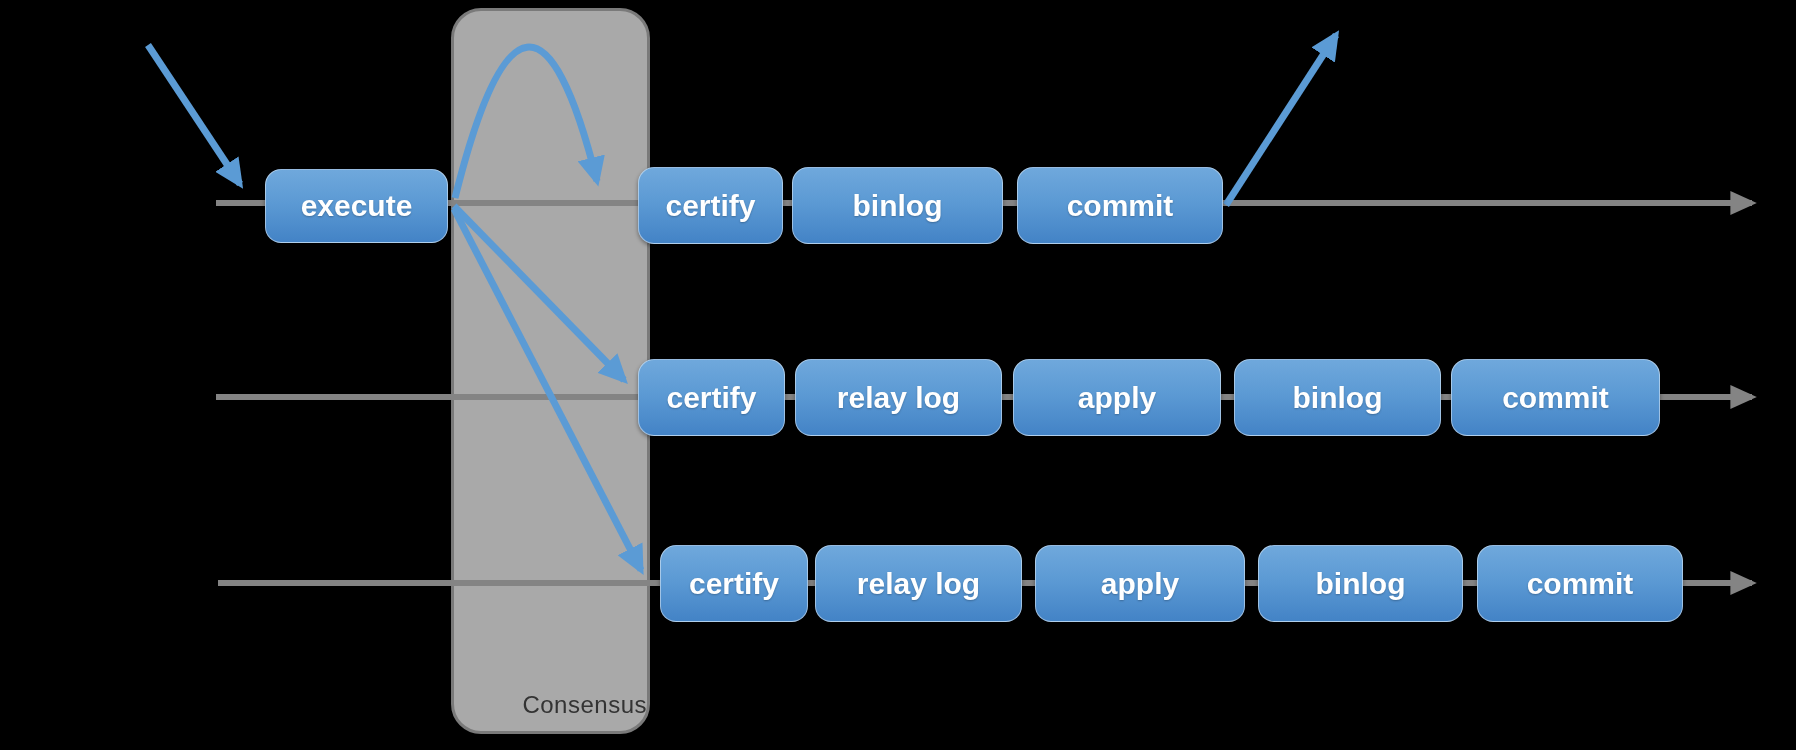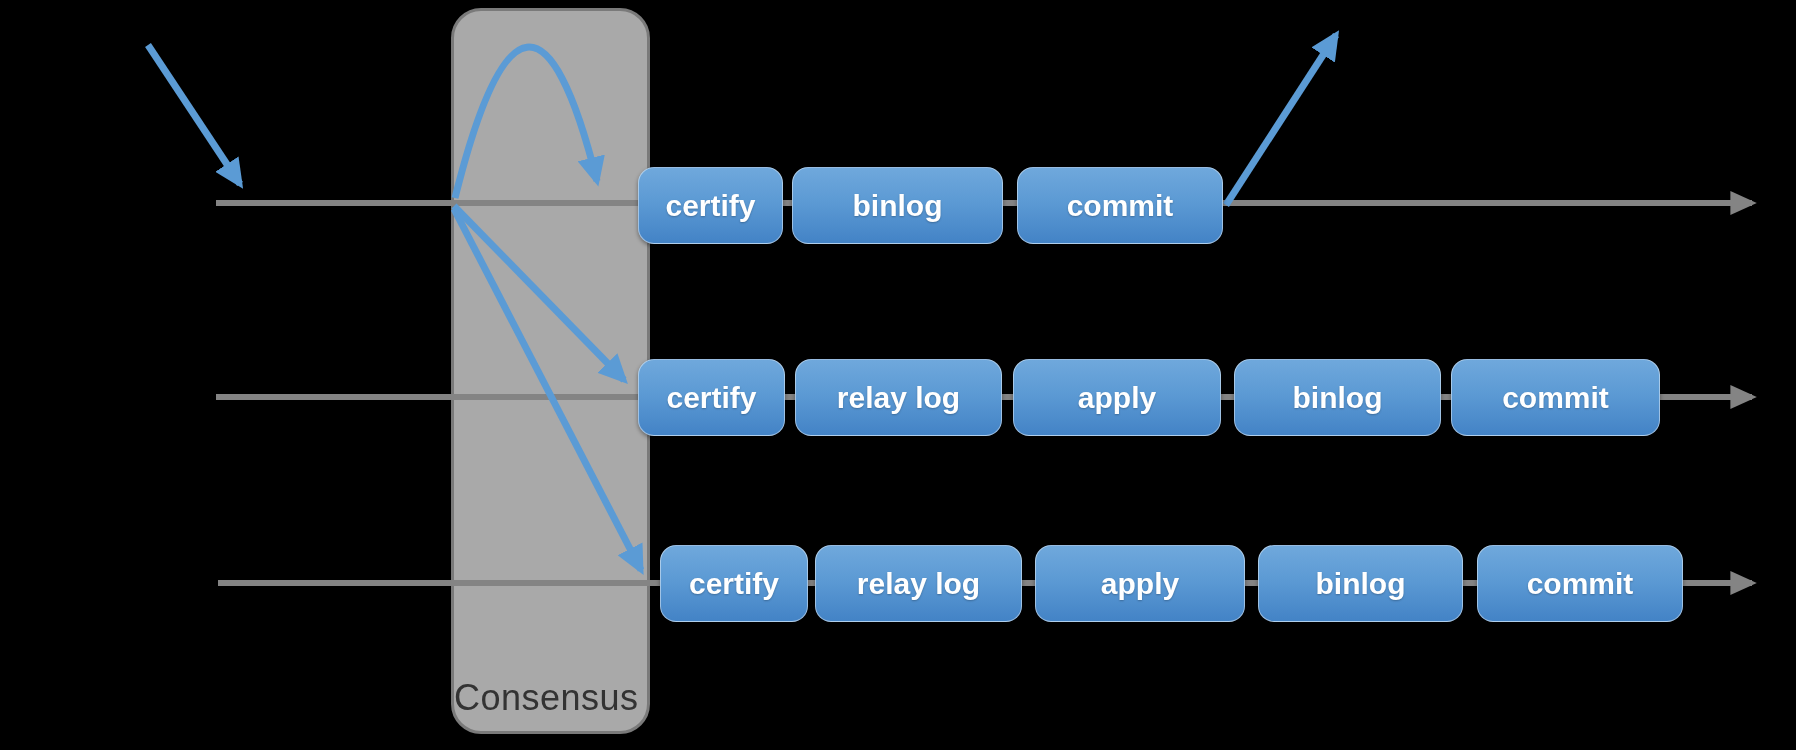--- a/index.html
+++ b/index.html
@@ -12,22 +12,22 @@
     position:relative;width:1796px;height:750px;background:var(--background);
     overflow:hidden;font-family:"Liberation Sans",sans-serif;
   }
   #consensus-box{
     position:absolute;left:451px;top:8px;width:199px;height:726px;
     background:var(--consensus-fill);
     border:3px solid var(--consensus-border);
     border-radius:30px;box-sizing:border-box;z-index:1;
   }
   #consensus-label{
-    position:absolute;bottom:12px;left:0;width:100%;text-align:left;
-    font-size:36px;font-weight:400;color:var(--consensus-text);
+    position:absolute;bottom:12px;left:0;width:100%;text-align:right;
+    font-size:24px;font-weight:400;color:var(--consensus-text);
     letter-spacing:0.5px;
   }
   #arrow-layer{position:absolute;left:0;top:0;z-index:2;}
   .gray-line{stroke:var(--line-gray);stroke-width:6;fill:none;}
   .blue-arrow{stroke:var(--arrow-blue);stroke-width:7;fill:none;}
   .gray-head{fill:var(--line-gray);}
   .blue-head{fill:var(--arrow-blue);}
   .node{
     position:absolute;z-index:3;box-sizing:border-box;
     background:linear-gradient(180deg,var(--node-top) 0%,#5c9ad4 45%,var(--node-bottom) 100%);
@@ -62,20 +62,21 @@
     <path class="gray-line" d="M216 397 L1752 397" marker-end="url(#grayHead)"></path>
     <path class="gray-line" d="M218 583 L1752 583" marker-end="url(#grayHead)"></path>
 
     <path class="blue-arrow" d="M148 45 L240 184" marker-end="url(#blueHead)"></path>
     <path class="blue-arrow" d="M455 198 Q528 -95 597 181" marker-end="url(#blueHead)"></path>
     <path class="blue-arrow" d="M454 206 L624 380" marker-end="url(#blueHead)"></path>
     <path class="blue-arrow" d="M454 209 L641 570" marker-end="url(#blueHead)"></path>
     <path class="blue-arrow" d="M1226 205 L1336 35" marker-end="url(#blueHead)"></path>
   </svg>
 
+  <div class="node" style="left:265px;top:169px;width:183px;height:74px;">execute</div>
   <div class="node" style="left:638px;top:167px;width:145px;height:77px;">certify</div>
   <div class="node" style="left:792px;top:167px;width:211px;height:77px;">binlog</div>
   <div class="node" style="left:1017px;top:167px;width:206px;height:77px;">commit</div>
 
   <div class="node" style="left:638px;top:359px;width:147px;height:77px;">certify</div>
   <div class="node" style="left:795px;top:359px;width:207px;height:77px;">relay log</div>
   <div class="node" style="left:1013px;top:359px;width:208px;height:77px;">apply</div>
   <div class="node" style="left:1234px;top:359px;width:207px;height:77px;">binlog</div>
   <div class="node" style="left:1451px;top:359px;width:209px;height:77px;">commit</div>
 

